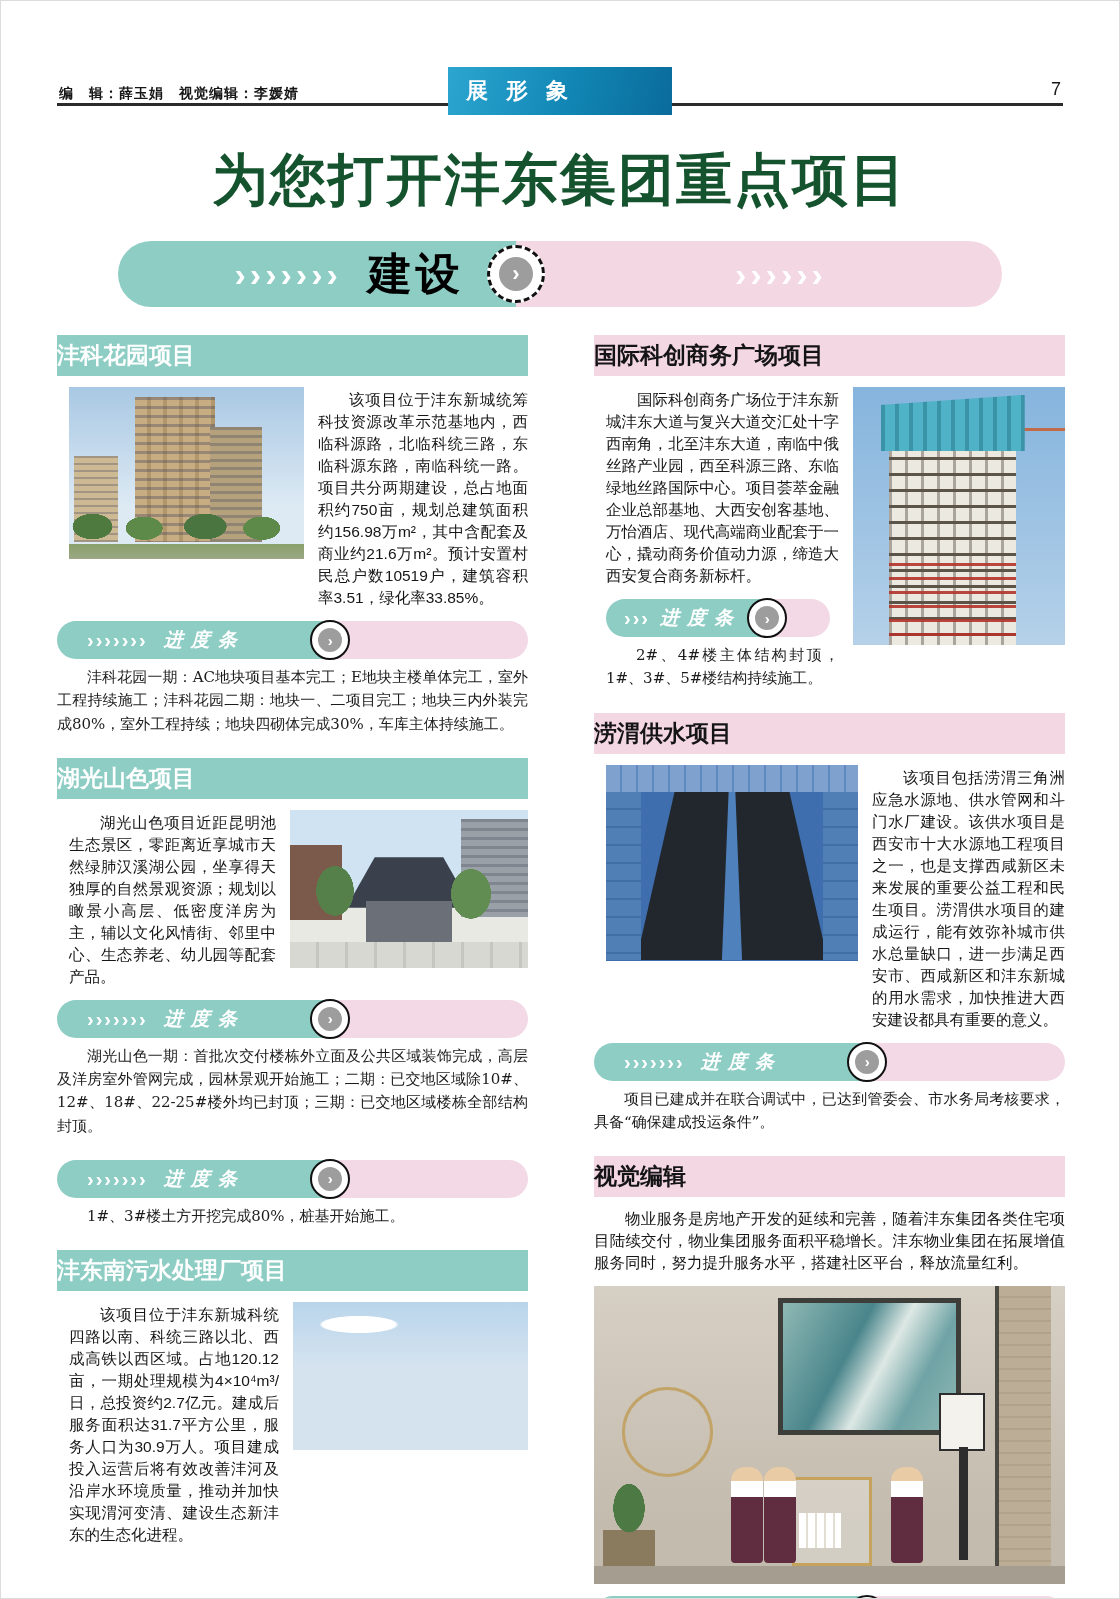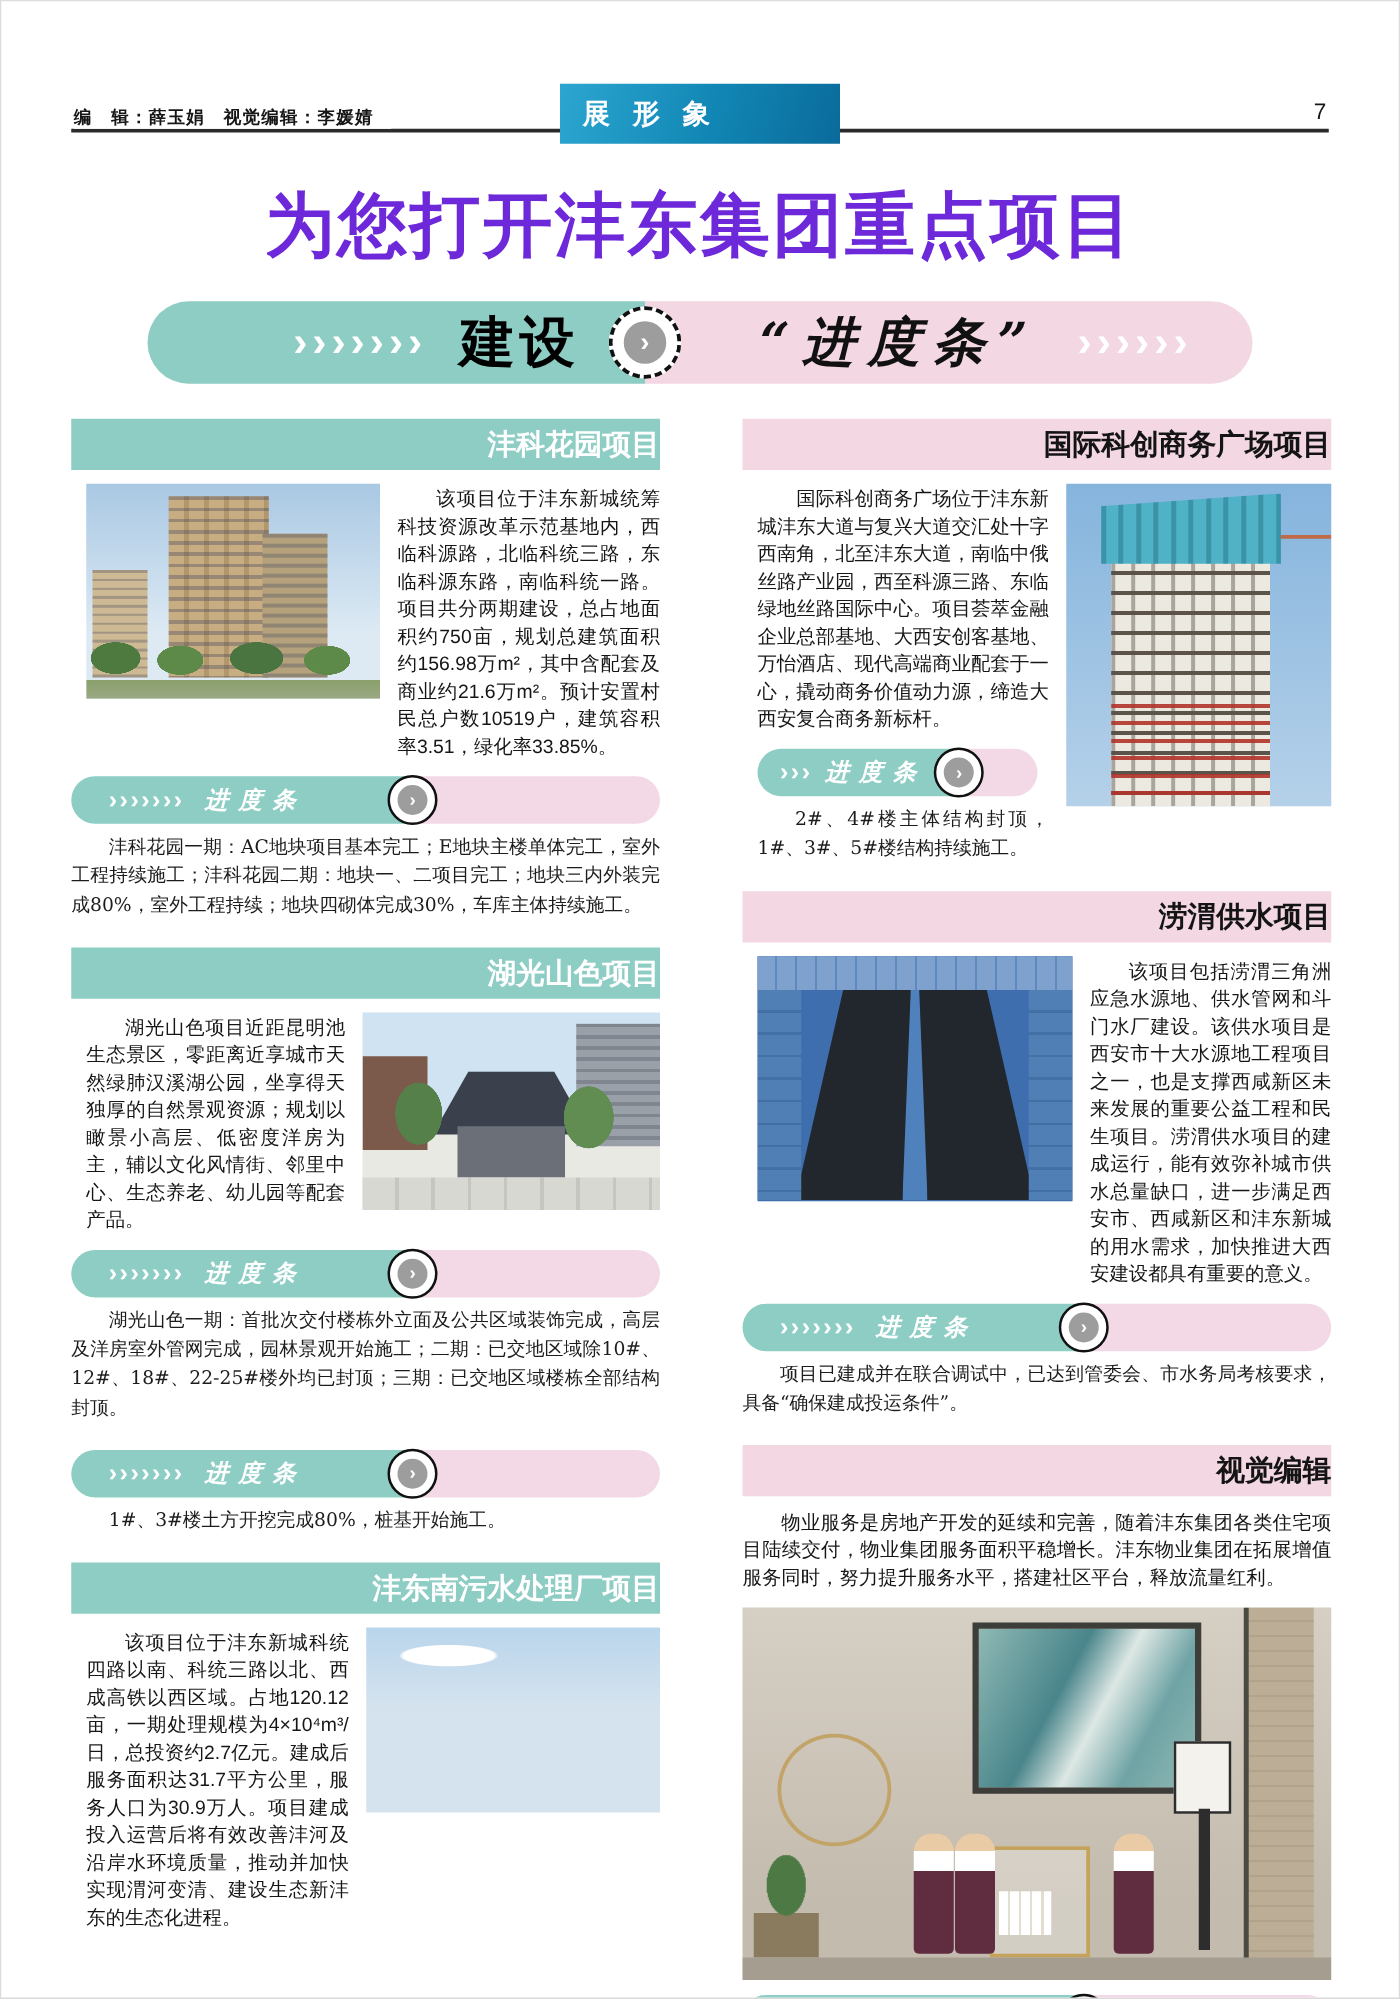--- a/index.html
+++ b/index.html
@@ -8,38 +8,38 @@
         font-family:"Liberation Sans",sans-serif;color:#161616;}
   
   .topbar{position:relative;height:58px;margin-top:62px;}
   .rule{position:absolute;left:0;right:0;top:40px;height:3px;background:#2b2b2b;}
   .editors{position:absolute;left:2px;top:22px;font-size:14px;font-weight:bold;letter-spacing:1px;background:#fff;padding-right:14px;}
   .pagenum{position:absolute;right:2px;top:16px;font-size:18px;background:#fff;padding-left:14px;}
   .badge{position:absolute;left:50%;transform:translateX(-50%);top:4px;width:224px;height:48px;
          background:linear-gradient(105deg,#2ca6d1 0%,#1186b4 55%,#0a6b9b 100%);
          color:#fff;font-size:22px;font-weight:bold;line-height:48px;text-align:left;letter-spacing:18px;text-indent:18px;}
   
-  .main-title{margin:22px 0 0;text-align:center;font-size:56px;font-weight:900;letter-spacing:2px;color:#6d28d9;}
+  .main-title{margin:22px 0 0;text-align:center;font-size:56px;font-weight:900;letter-spacing:2px;color:#14532d;}
   .hero{position:relative;width:884px;height:66px;margin:22px auto 0;display:flex;}
   .hero-teal{width:45%;background:#8dcdc4;border-radius:33px 0 0 33px;display:flex;align-items:center;justify-content:flex-end;gap:26px;padding-right:52px;box-sizing:border-box;}
   .hero-pink{flex:1;background:#f3d7e3;border-radius:0 33px 33px 0;display:flex;align-items:center;justify-content:center;gap:30px;padding-left:44px;box-sizing:border-box;}
   .hero-word{font-size:44px;font-weight:900;color:#000;letter-spacing:4px;}
   .hero-script{font-family:"DejaVu Serif",serif;font-style:italic;font-weight:bold;font-size:42px;color:#111;letter-spacing:10px;}
   .arrows{color:#fff;font-weight:bold;line-height:1;}
   .arrows.big{font-size:34px;letter-spacing:4px;}
   .circ{position:absolute;top:50%;transform:translate(-50%,-50%);background:#fff;border-radius:50%;
         display:flex;align-items:center;justify-content:center;z-index:2;}
   .circ .in{border-radius:50%;background:#9d9d9d;color:#fff;display:flex;align-items:center;justify-content:center;font-weight:bold;}
   .hero .circ{left:45%;width:52px;height:52px;border:3px dashed #111;}
   .hero .circ .in{width:34px;height:34px;font-size:22px;}
   
   .cols{display:flex;gap:66px;margin-top:28px;}
   .col{width:471px;flex:none;}
   .sec{margin-bottom:22px;}
-  .sec-h{height:41px;line-height:41px;text-align:right;font-size:23px;font-weight:bold;margin-bottom:11px;}
+  .sec-h{height:41px;line-height:41px;text-align:left;font-size:23px;font-weight:bold;margin-bottom:11px;}
   .sec-h.teal{background:#8dcdc4;color:#fff;}
   .sec-h.pinkh{background:#f3d7e3;color:#141414;}
   .row{display:flex;gap:14px;align-items:flex-start;margin-left:12px;}
   .grow{flex:1;min-width:0;}
   .body{font-size:15.5px;line-height:1.42;text-align:justify;text-indent:2em;margin:2px 0 0;}
   .prog{font-family:"DejaVu Serif",serif;font-size:15px;line-height:1.55;text-align:justify;text-indent:2em;margin:7px 0 0;color:#1c1c1c;}
   
   .pill{position:relative;height:38px;display:flex;margin-top:12px;}
   .seg-t{background:#8dcdc4;border-radius:19px 0 0 19px;display:flex;align-items:center;gap:16px;padding:0 28px 0 30px;box-sizing:border-box;}
   .seg-p{background:#f3d9e6;border-radius:0 19px 19px 0;flex:1;}
@@ -117,21 +117,20 @@
 
   <div class="hero">
     <div class="hero-teal">
       <span class="arrows big">›››››››</span>
       <span class="hero-word">建设</span>
     </div>
     <span class="circ">
         <span class="in">›</span>
       </span>
     <div class="hero-pink">
-      <span class="hero-script">“进度条”</span>
       <span class="arrows big">››››››</span>
     </div>
   </div>
 
   <div class="cols">
 
     <div class="col">
 
       <section class="sec">
         <div class="sec-h teal">沣科花园项目</div>

